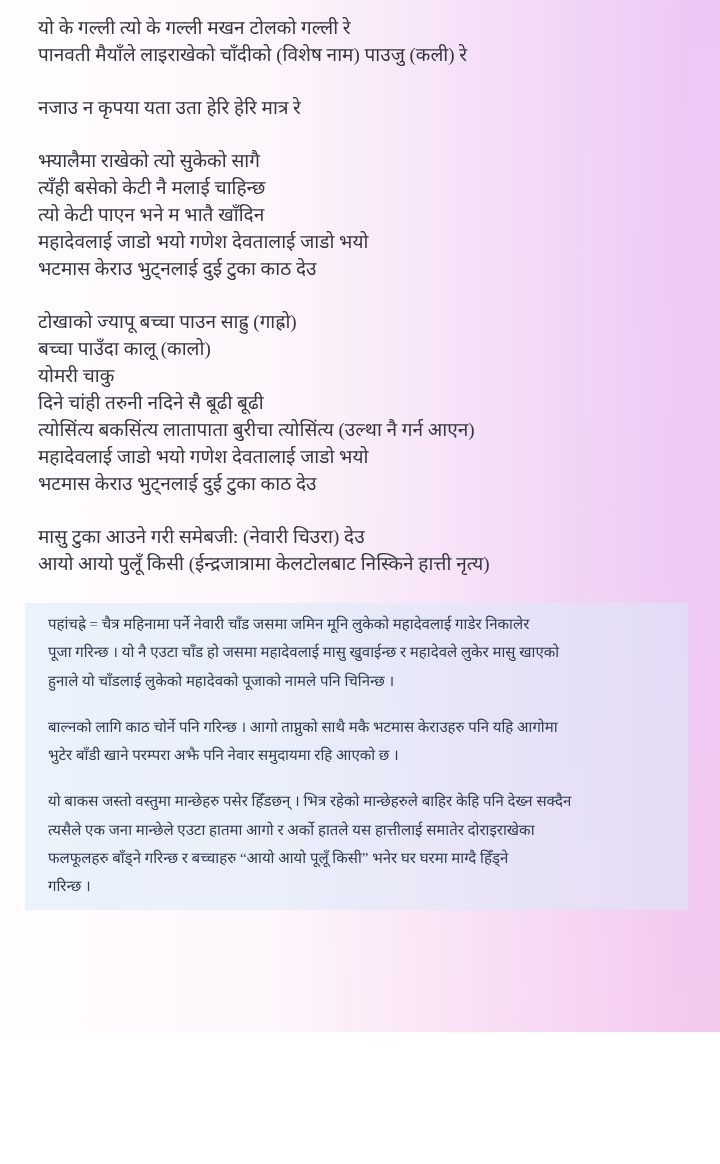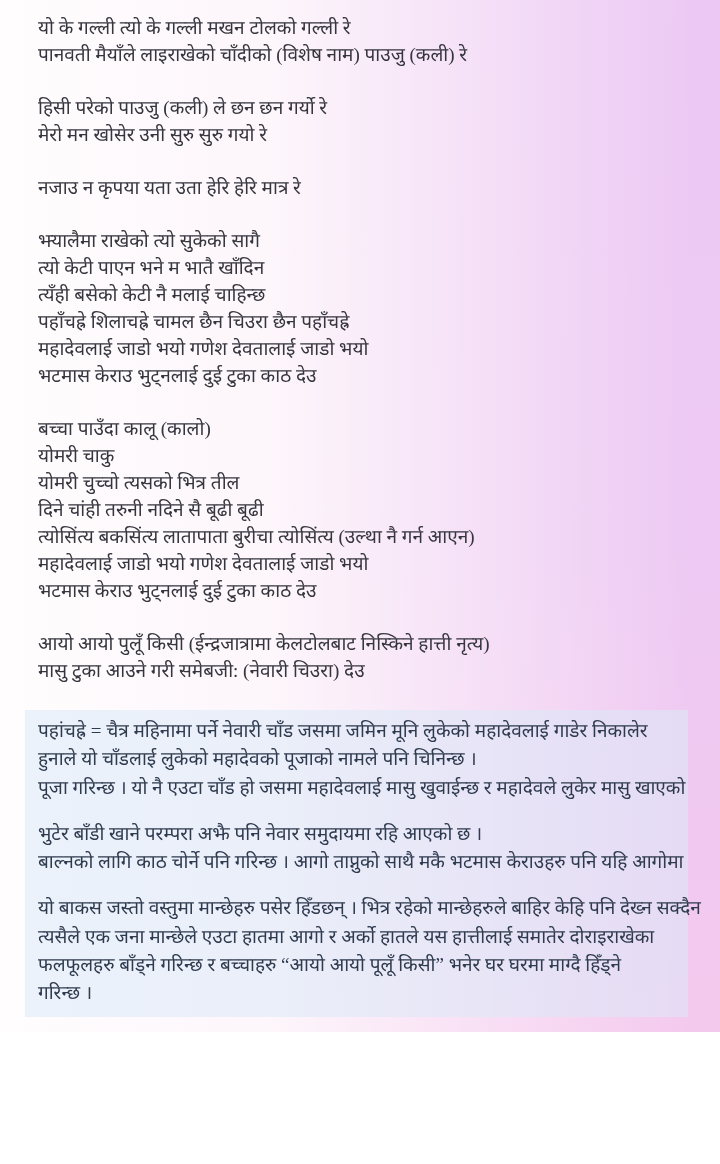--- a/index.html
+++ b/index.html
@@ -20,78 +20,73 @@
   .stanza { margin: 0 0 26px 0; }
   .line {
     line-height: 27px;
     white-space: nowrap;
   }
   .glossary {
     margin: 12px 0 0 25px;
     width: 663px;
     box-sizing: border-box;
     background: var(--box-bg, rgba(219,234,248,0.55));
-    padding: 7px 18px 9px 13px;
-    font-size: 19px;
+    padding: 7px 18px 9px 23px;
+    font-size: 15px;
     color: var(--box-text, #2e3a4e);
   }
   .gpara { margin: 0 0 18px 0; }
   .gpara:last-child { margin-bottom: 0; }
   .gline {
     line-height: 28.3px;
     white-space: nowrap;
   }
 </style>
 </head>
 <body>
 
 <div class="page">
   <div class="poem">
       <div class="stanza">
         <div class="line">यो के गल्ली त्यो के गल्ली मखन टोलको गल्ली रे</div>
         <div class="line">पानवती मैयाँले लाइराखेको चाँदीको (विशेष नाम) पाउजु (कली) रे</div>
       </div>
       <div class="stanza">
-        <div class="line">हिसी परेको पाउजु (कली) ले छन छन गर्यो रे</div>
-        <div class="line">मेरो मन खोसेर उनी सुरु सुरु गयो रे</div>
-      </div>
-      <div class="stanza">
         <div class="line">नजाउ न कृपया यता उता हेरि हेरि मात्र रे</div>
       </div>
       <div class="stanza">
         <div class="line">झ्यालैमा राखेको त्यो सुकेको सागै</div>
+        <div class="line">त्यँही बसेको केटी नै मलाई चाहिन्छ</div>
         <div class="line">त्यो केटी पाएन भने म भातै खाँदिन</div>
-        <div class="line">त्यँही बसेको केटी नै मलाई चाहिन्छ</div>
-        <div class="line">पहाँचह्रे शिलाचह्रे चामल छैन चिउरा छैन पहाँचह्रे</div>
         <div class="line">महादेवलाई जाडो भयो गणेश देवतालाई जाडो भयो</div>
         <div class="line">भटमास केराउ भुट्नलाई दुई टुका काठ देउ</div>
       </div>
       <div class="stanza">
+        <div class="line">टोखाको ज्यापू बच्चा पाउन साह्रु (गाह्रो)</div>
         <div class="line">बच्चा पाउँदा कालू (कालो)</div>
         <div class="line">योमरी चाकु</div>
-        <div class="line">योमरी चुच्चो त्यसको भित्र तील</div>
         <div class="line">दिने चांही तरुनी नदिने सै बूढी बूढी</div>
         <div class="line">त्योसिंत्य बकसिंत्य लातापाता बुरीचा त्योसिंत्य (उल्था नै गर्न आएन)</div>
         <div class="line">महादेवलाई जाडो भयो गणेश देवतालाई जाडो भयो</div>
         <div class="line">भटमास केराउ भुट्नलाई दुई टुका काठ देउ</div>
       </div>
       <div class="stanza">
+        <div class="line">मासु टुका आउने गरी समेबजी: (नेवारी चिउरा) देउ</div>
         <div class="line">आयो आयो पुलूँ किसी (ईन्द्रजात्रामा केलटोलबाट निस्किने हात्ती नृत्य)</div>
-        <div class="line">मासु टुका आउने गरी समेबजी: (नेवारी चिउरा) देउ</div>
       </div>
     </div>
   <div class="glossary">
       <div class="gpara">
         <div class="gline">पहांचह्रे = चैत्र महिनामा पर्ने नेवारी चाँड जसमा जमिन मूनि लुकेको महादेवलाई गाडेर निकालेर</div>
+        <div class="gline">पूजा गरिन्छ । यो नै एउटा चाँड हो जसमा महादेवलाई मासु खुवाईन्छ र महादेवले लुकेर मासु खाएको</div>
         <div class="gline">हुनाले यो चाँडलाई लुकेको महादेवको पूजाको नामले पनि चिनिन्छ ।</div>
-        <div class="gline">पूजा गरिन्छ । यो नै एउटा चाँड हो जसमा महादेवलाई मासु खुवाईन्छ र महादेवले लुकेर मासु खाएको</div>
       </div>
       <div class="gpara">
+        <div class="gline">बाल्नको लागि काठ चोर्ने पनि गरिन्छ । आगो ताप्नुको साथै मकै भटमास केराउहरु पनि यहि आगोमा</div>
         <div class="gline">भुटेर बाँडी खाने परम्परा अझै पनि नेवार समुदायमा रहि आएको छ ।</div>
-        <div class="gline">बाल्नको लागि काठ चोर्ने पनि गरिन्छ । आगो ताप्नुको साथै मकै भटमास केराउहरु पनि यहि आगोमा</div>
       </div>
       <div class="gpara">
         <div class="gline">यो बाकस जस्तो वस्तुमा मान्छेहरु पसेर हिँडछन् । भित्र रहेको मान्छेहरुले बाहिर केहि पनि देख्न सक्दैन</div>
         <div class="gline">त्यसैले एक जना मान्छेले एउटा हातमा आगो र अर्को हातले यस हात्तीलाई समातेर दोराइराखेका</div>
         <div class="gline">फलफूलहरु बाँड्ने गरिन्छ र बच्चाहरु “आयो आयो पूलूँ किसी” भनेर घर घरमा माग्दै हिँड्ने</div>
         <div class="gline">गरिन्छ ।</div>
       </div>
     </div>
 </div>
 

